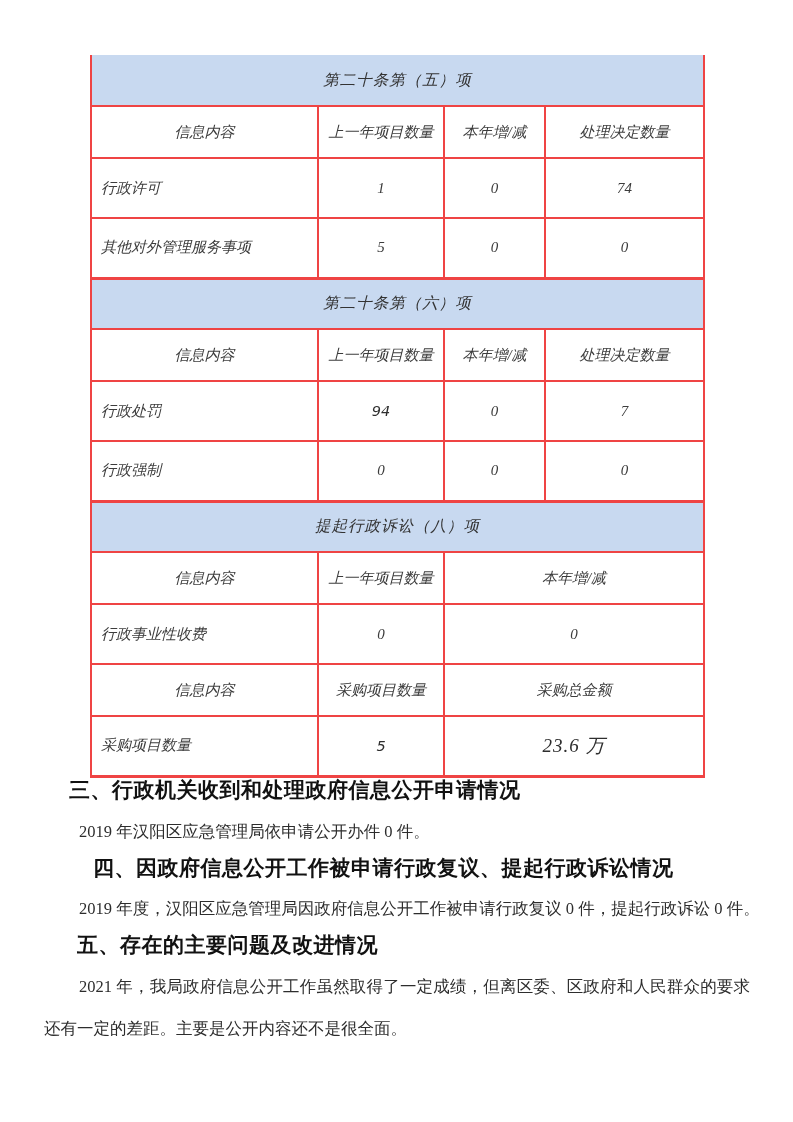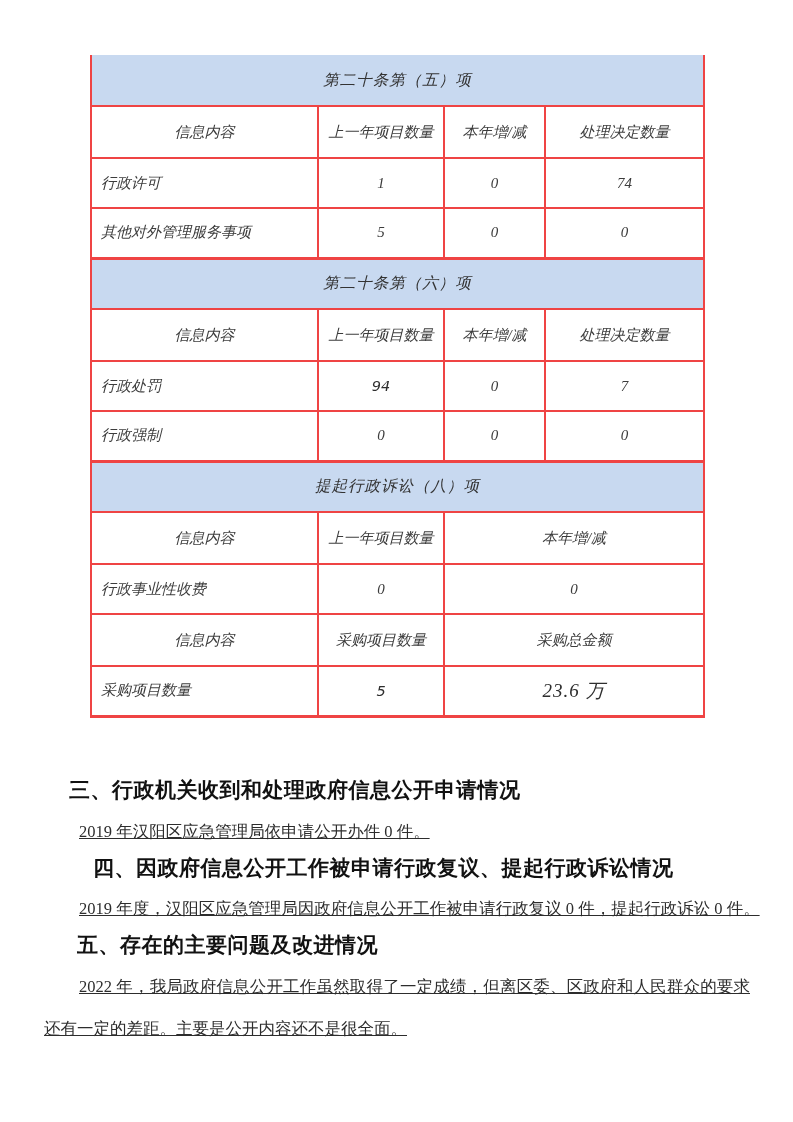--- a/index.html
+++ b/index.html
@@ -17,21 +17,21 @@
     font-size:15px;color:#3c3c3c;
   }
   .doc-table td{
     border:2px solid #ef4444;
     text-align:center;vertical-align:middle;
     padding:0;
     overflow:hidden;white-space:nowrap;
   }
   .doc-table tr{height:51px;font-style:italic;}
   .doc-table tr.hdr{height:52px;}
-  .doc-table tr.data{height:50px;}
+  .doc-table tr.data{height:60px;}
   td.band{
     background:#c8d9f0;
     border-top-width:3px;
     font-size:15.5px;color:#333;
     letter-spacing:1px;
   }
   tr.first-band td{border-top:none;}
   td.label{
     text-align:left;padding-left:9px;
   }
@@ -47,21 +47,21 @@
   .sec-heading{
     position:absolute;
     font-family:"Liberation Sans","DejaVu Sans",sans-serif;
     font-weight:700;font-size:21px;color:#111;
     letter-spacing:0.5px;white-space:nowrap;
     margin:0;
   }
   .sec-para{
     position:absolute;
     font-size:16.5px;color:#2d2d2d;
-    margin:0;white-space:nowrap;text-decoration:underline;
+    margin:0;white-space:nowrap;
   }
   .sec-para.wrap{
     white-space:normal;width:706px;
     text-indent:35px;line-height:42px;text-align:justify;
   }
   #h-sec3{left:69px;top:776px;}
   #p-sec3{left:79px;top:821px;}
   #h-sec4{left:69px;top:854px;margin-left:24px;}
   #p-sec4{left:79px;top:898px;}
   #h-sec5{left:77px;top:931px;}
@@ -150,13 +150,13 @@
   </tbody>
 </table>
 
 <h2 id="h-sec3" class="sec-heading">三、行政机关收到和处理政府信息公开申请情况</h2>
 <p id="p-sec3" class="sec-para">2019 年汉阳区应急管理局依申请公开办件 0 件。</p>
 
 <h2 id="h-sec4" class="sec-heading">四、因政府信息公开工作被申请行政复议、提起行政诉讼情况</h2>
 <p id="p-sec4" class="sec-para">2019 年度，汉阳区应急管理局因政府信息公开工作被申请行政复议 0 件，提起行政诉讼 0 件。</p>
 
 <h2 id="h-sec5" class="sec-heading">五、存在的主要问题及改进情况</h2>
-<p id="p-sec5" class="sec-para wrap">2022 年，我局政府信息公开工作虽然取得了一定成绩，但离区委、区政府和人民群众的要求还有一定的差距。主要是公开内容还不是很全面。</p>
+<p id="p-sec5" class="sec-para wrap">2021 年，我局政府信息公开工作虽然取得了一定成绩，但离区委、区政府和人民群众的要求还有一定的差距。主要是公开内容还不是很全面。</p>
 
 </body></html>

